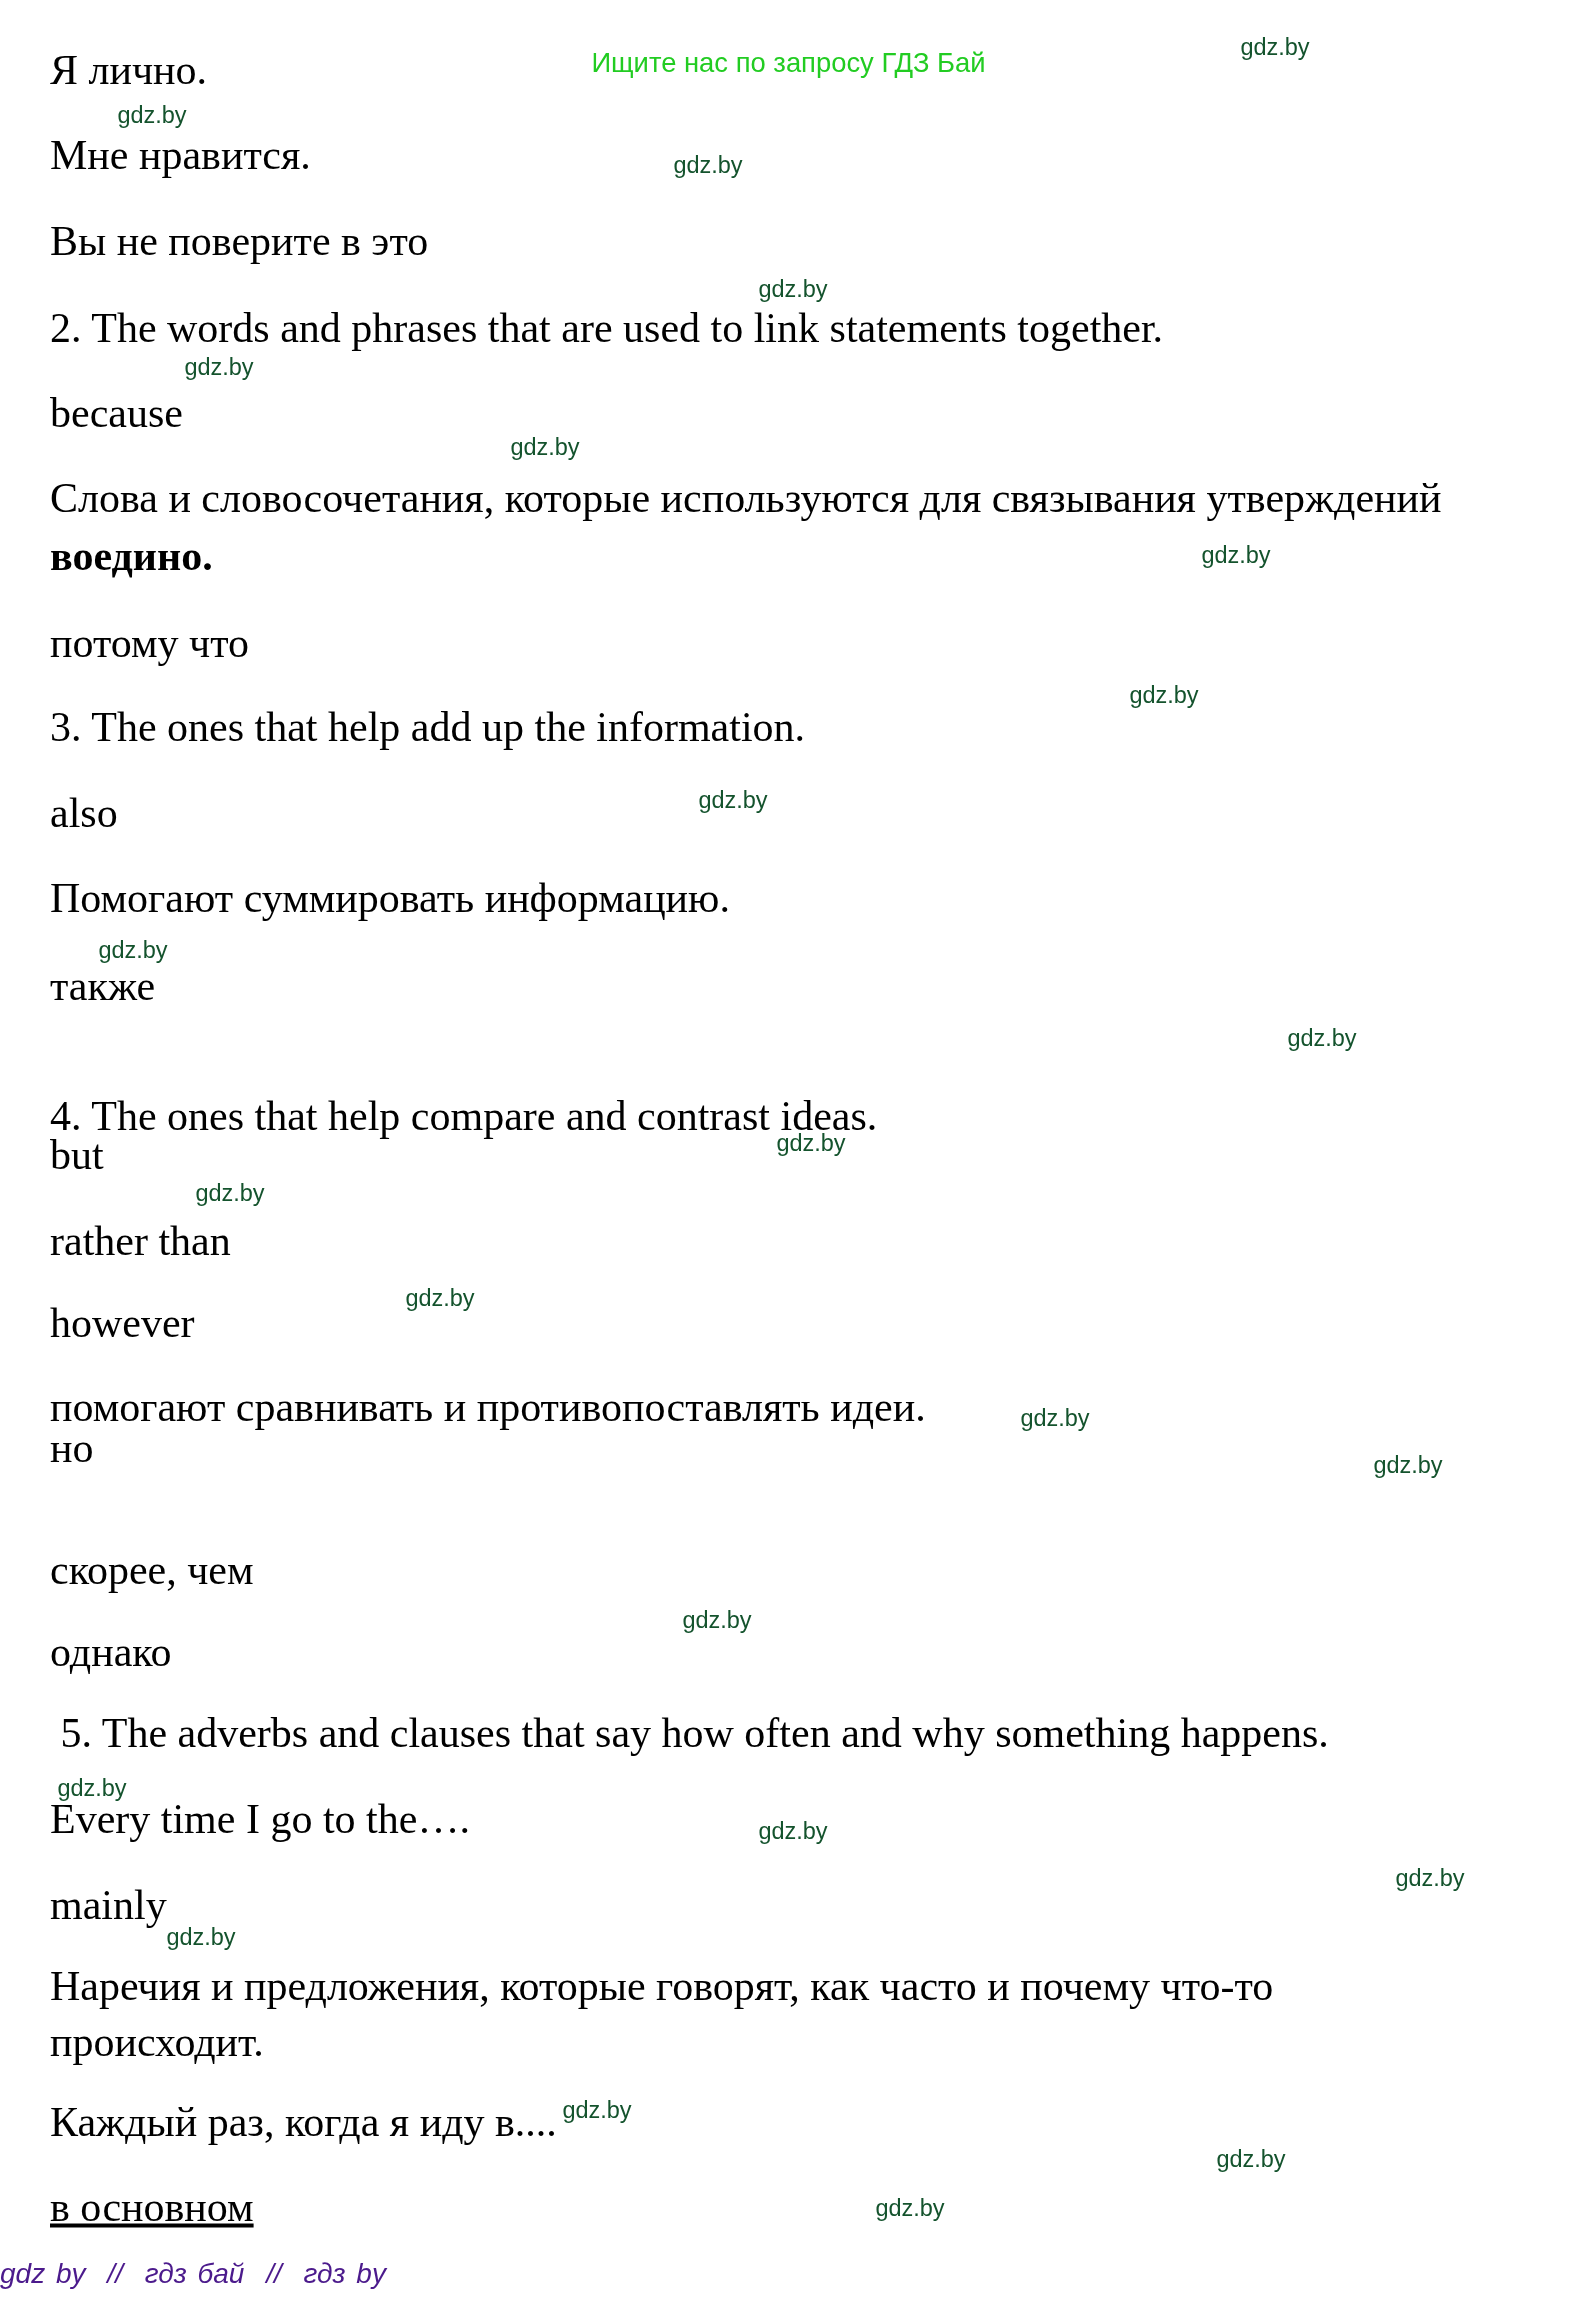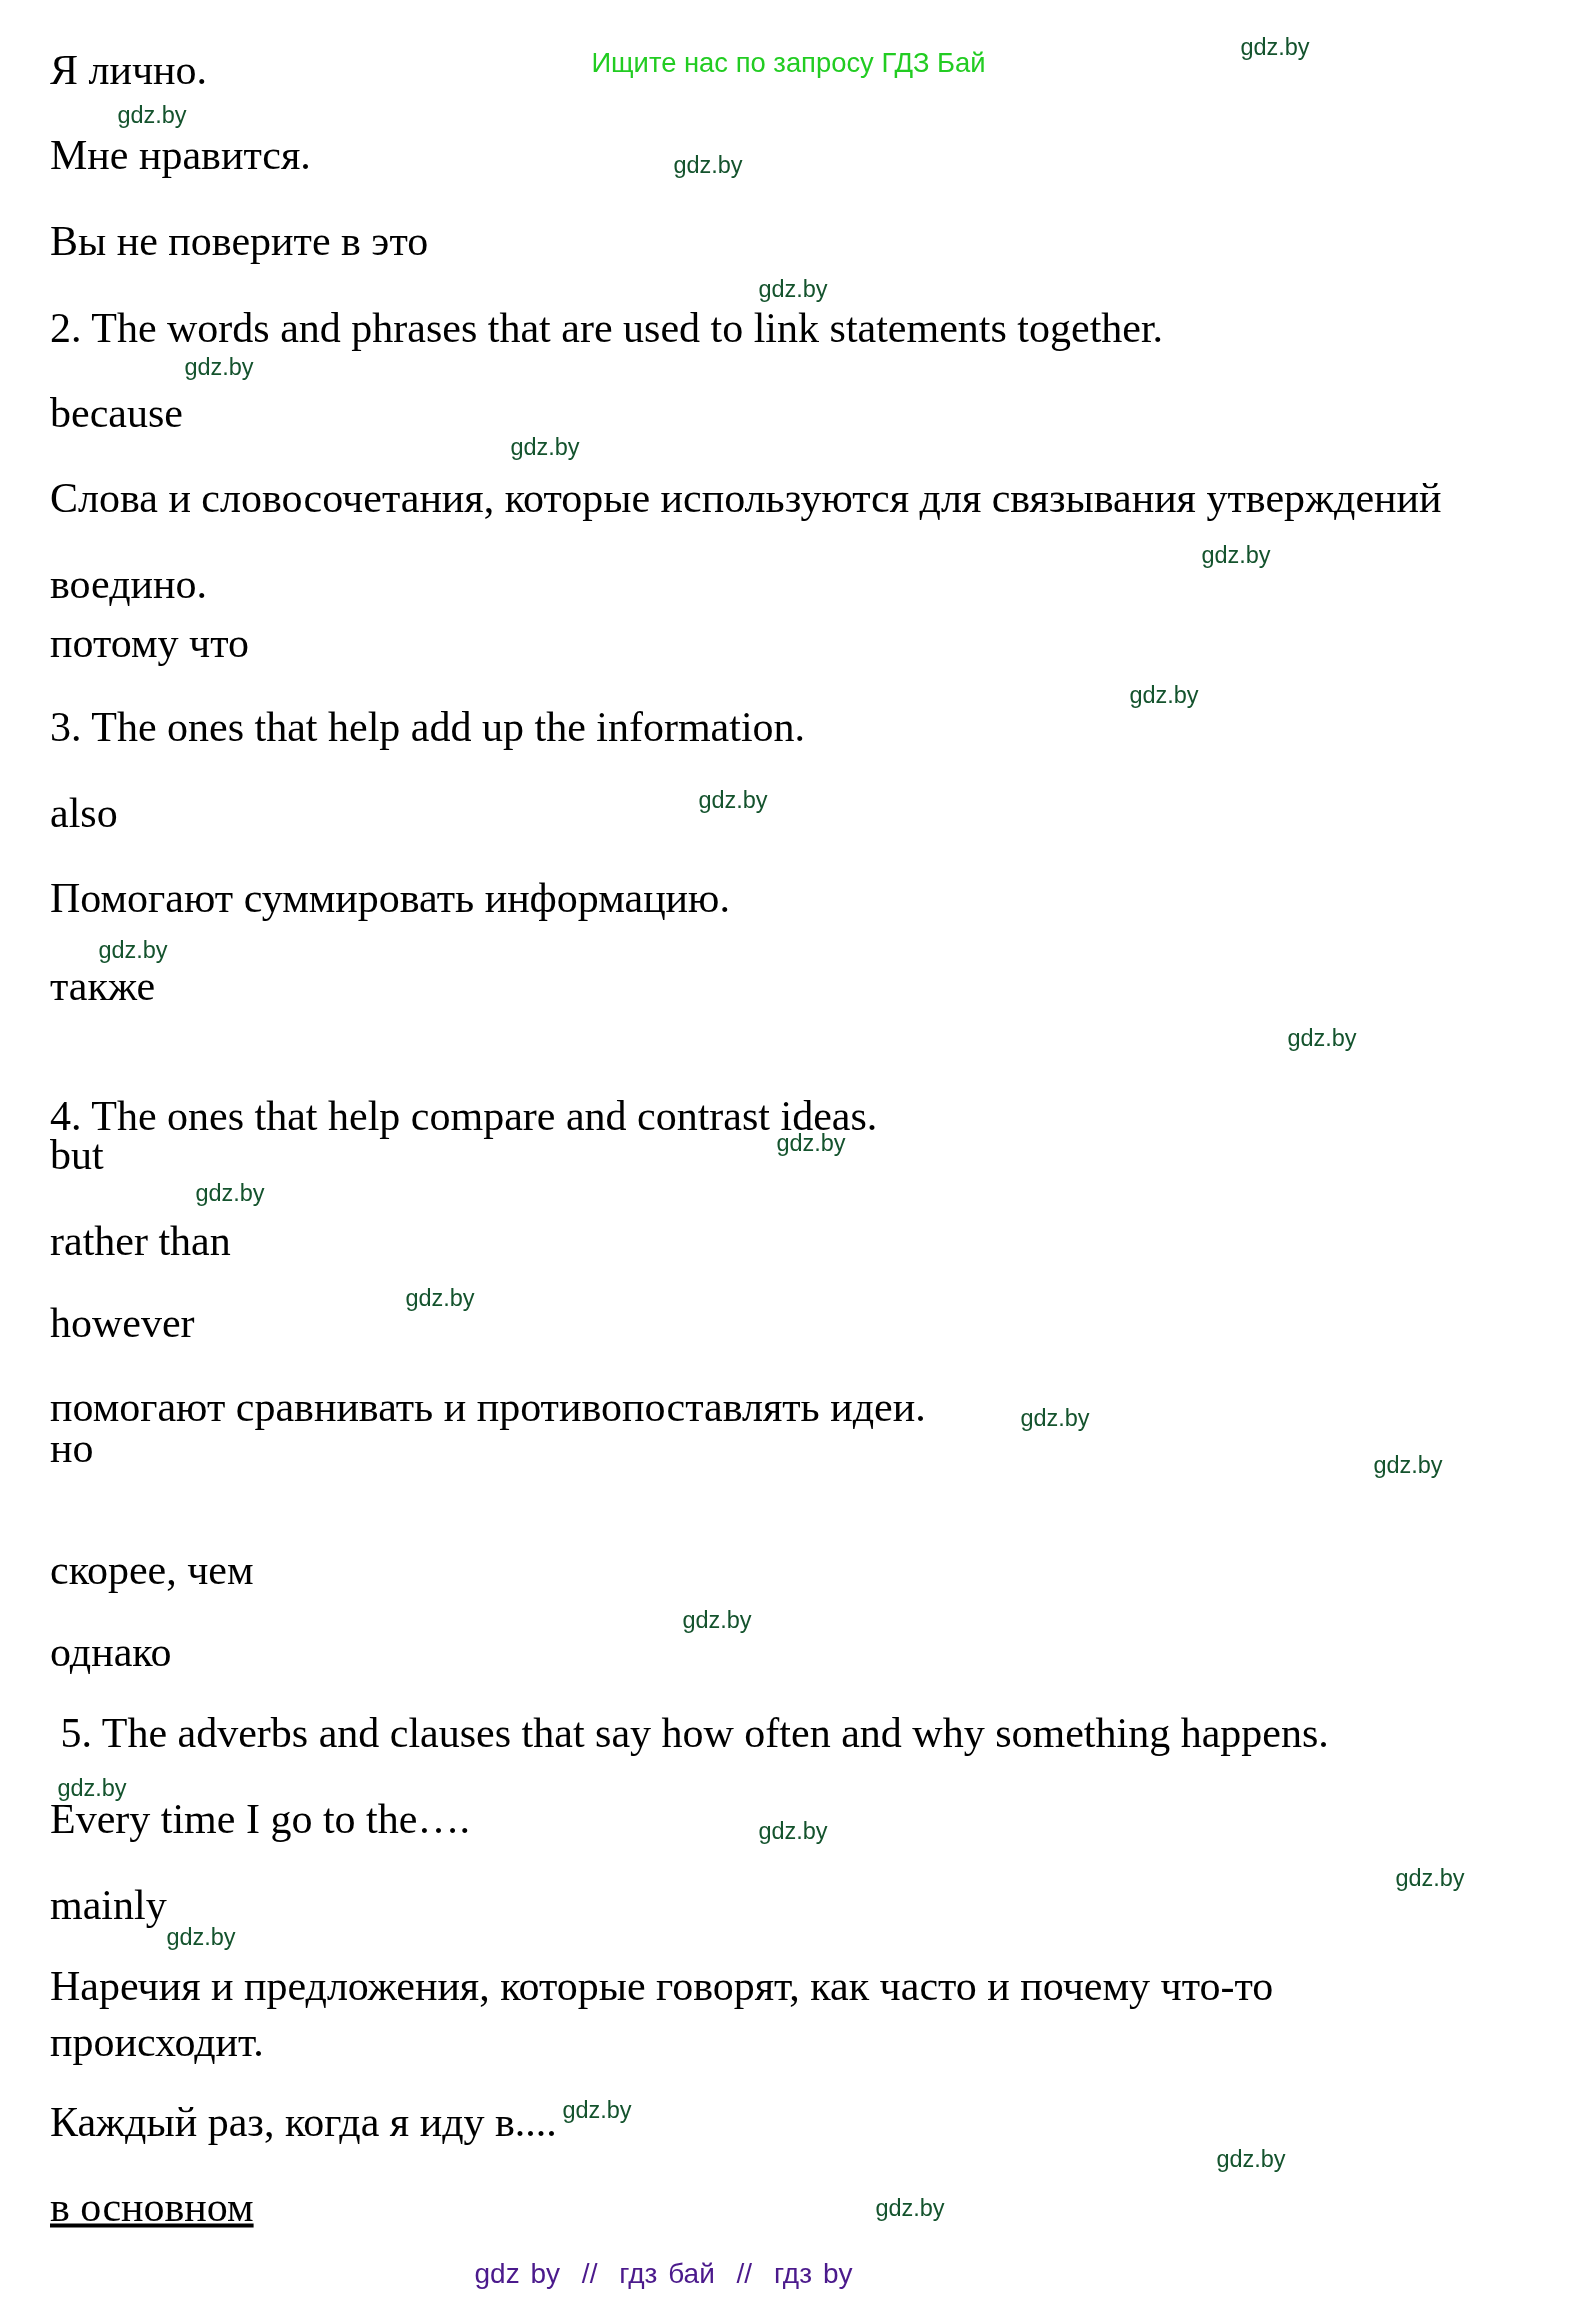--- a/index.html
+++ b/index.html
@@ -13,38 +13,39 @@
     font-family: "Liberation Serif", serif; font-size: 42px; color: #000000; line-height: 47px;
     transform: translateY(-50%);
     margin-left: 28px;
   }
   .wm {
     position: absolute; white-space: nowrap;
     font-family: "Liberation Sans", sans-serif; font-size: 23.5px; color: #14532d; line-height: 27px;
     transform: translate(-50%, -50%);
   }
   .footer {
-    position: absolute; left: 0; width: 1327px; top: 2258px; text-align: center;
+    position: absolute; left: 0; width: 1327px; top: 2258px; text-align: left;
     font-family: "Liberation Sans", sans-serif; font-size: 28px; color: #4b1a8c; line-height: 31px;
     word-spacing: 3.1px;
+    font-style: italic;
   }
 </style>
 </head>
 <body>
 
 <div class="header">Ищите нас по запросу ГДЗ Бай</div>
 
 <div id="lines">
   <div class="line" style="top: 70px;">Я лично.</div>
   <div class="line" style="top: 155px;">Мне нравится.</div>
   <div class="line" style="top: 241px;">Вы не поверите в это</div>
   <div class="line" style="top: 328px;">2. The words and phrases that are used to link statements together.</div>
   <div class="line" style="top: 413px;">because</div>
   <div class="line" style="top: 498px;">Слова и словосочетания, которые используются для связывания утверждений</div>
-  <div class="line" style="top: 584px;">воедино.</div>
+  <div class="line" style="top: 556px; font-weight: bold;">воедино.</div>
   <div class="line" style="top: 643px;">потому что</div>
   <div class="line" style="top: 727px;">3. The ones that help add up the information.</div>
   <div class="line" style="top: 813px;">also</div>
   <div class="line" style="top: 898px;">Помогают суммировать информацию.</div>
   <div class="line" style="top: 986px;">также</div>
   <div class="line" style="top: 1116px;">4. The ones that help compare and contrast ideas.</div>
   <div class="line" style="top: 1155px;">but</div>
   <div class="line" style="top: 1241px;">rather than</div>
   <div class="line" style="top: 1323px;">however</div>
   <div class="line" style="top: 1407px;">помогают сравнивать и противопоставлять идеи.</div>

